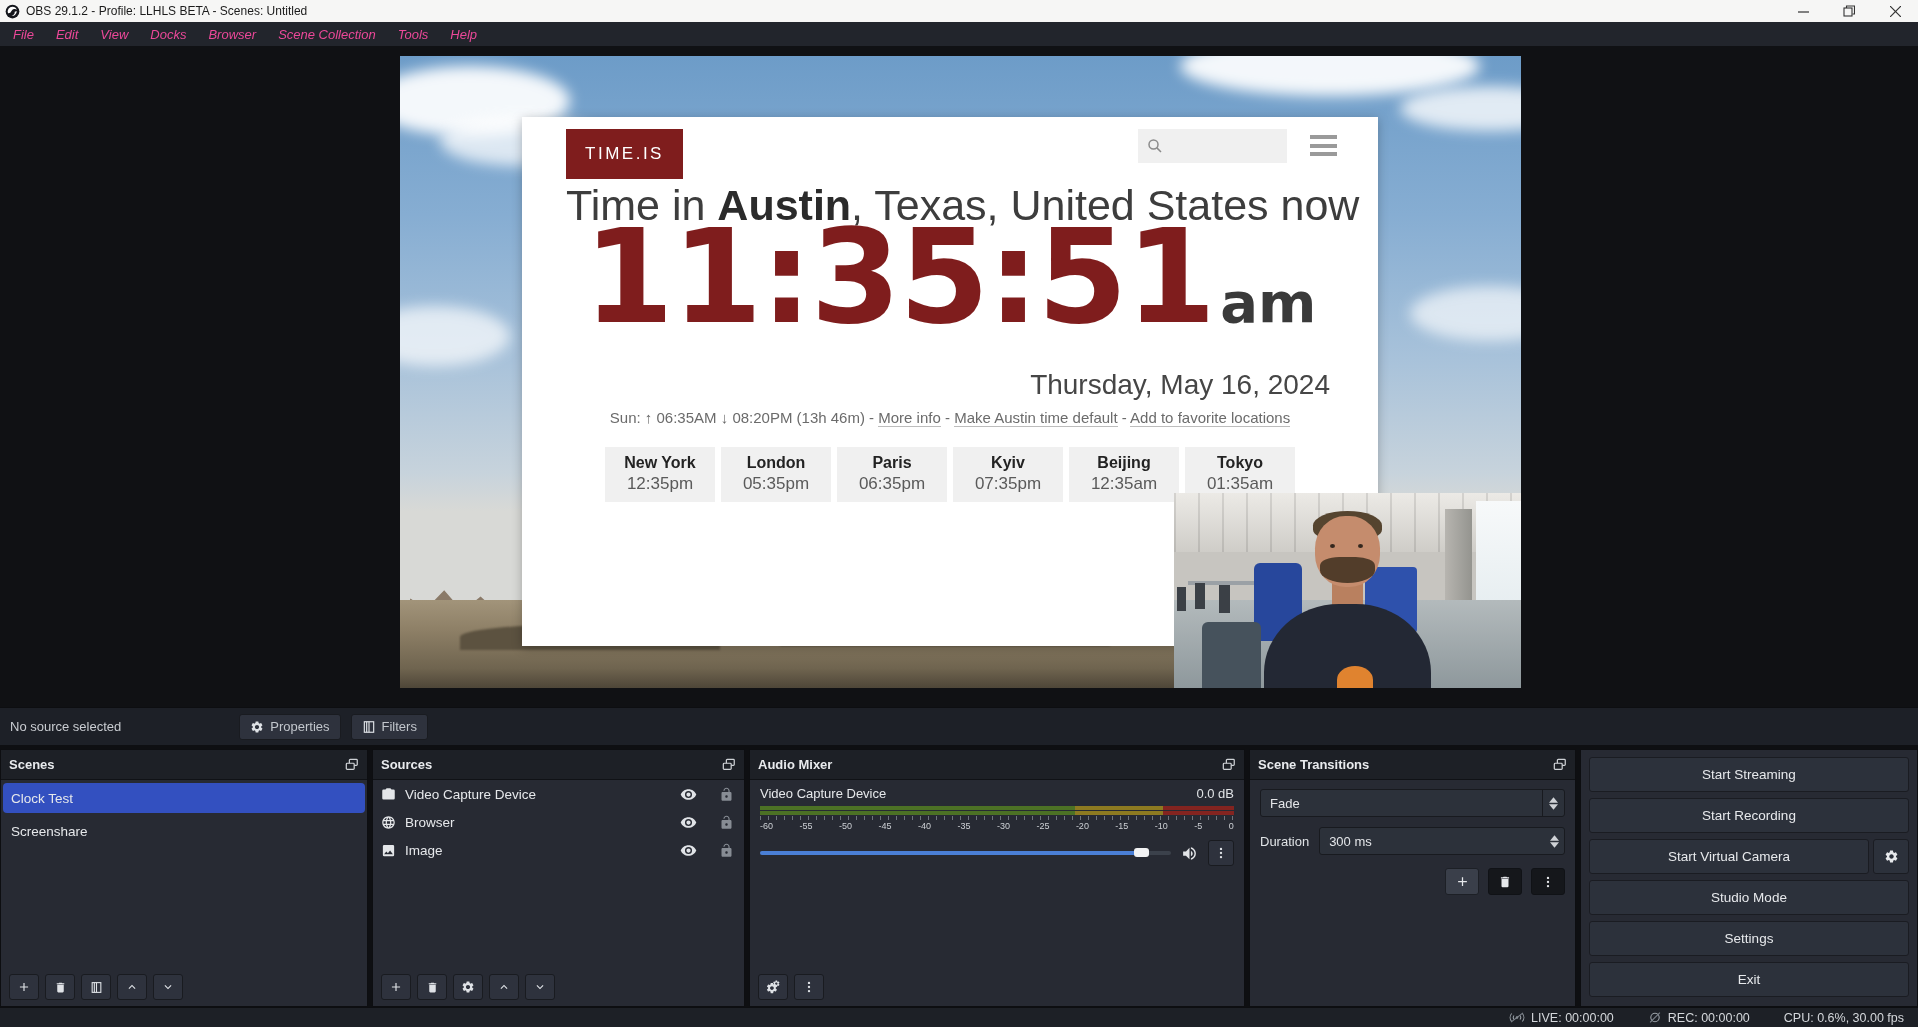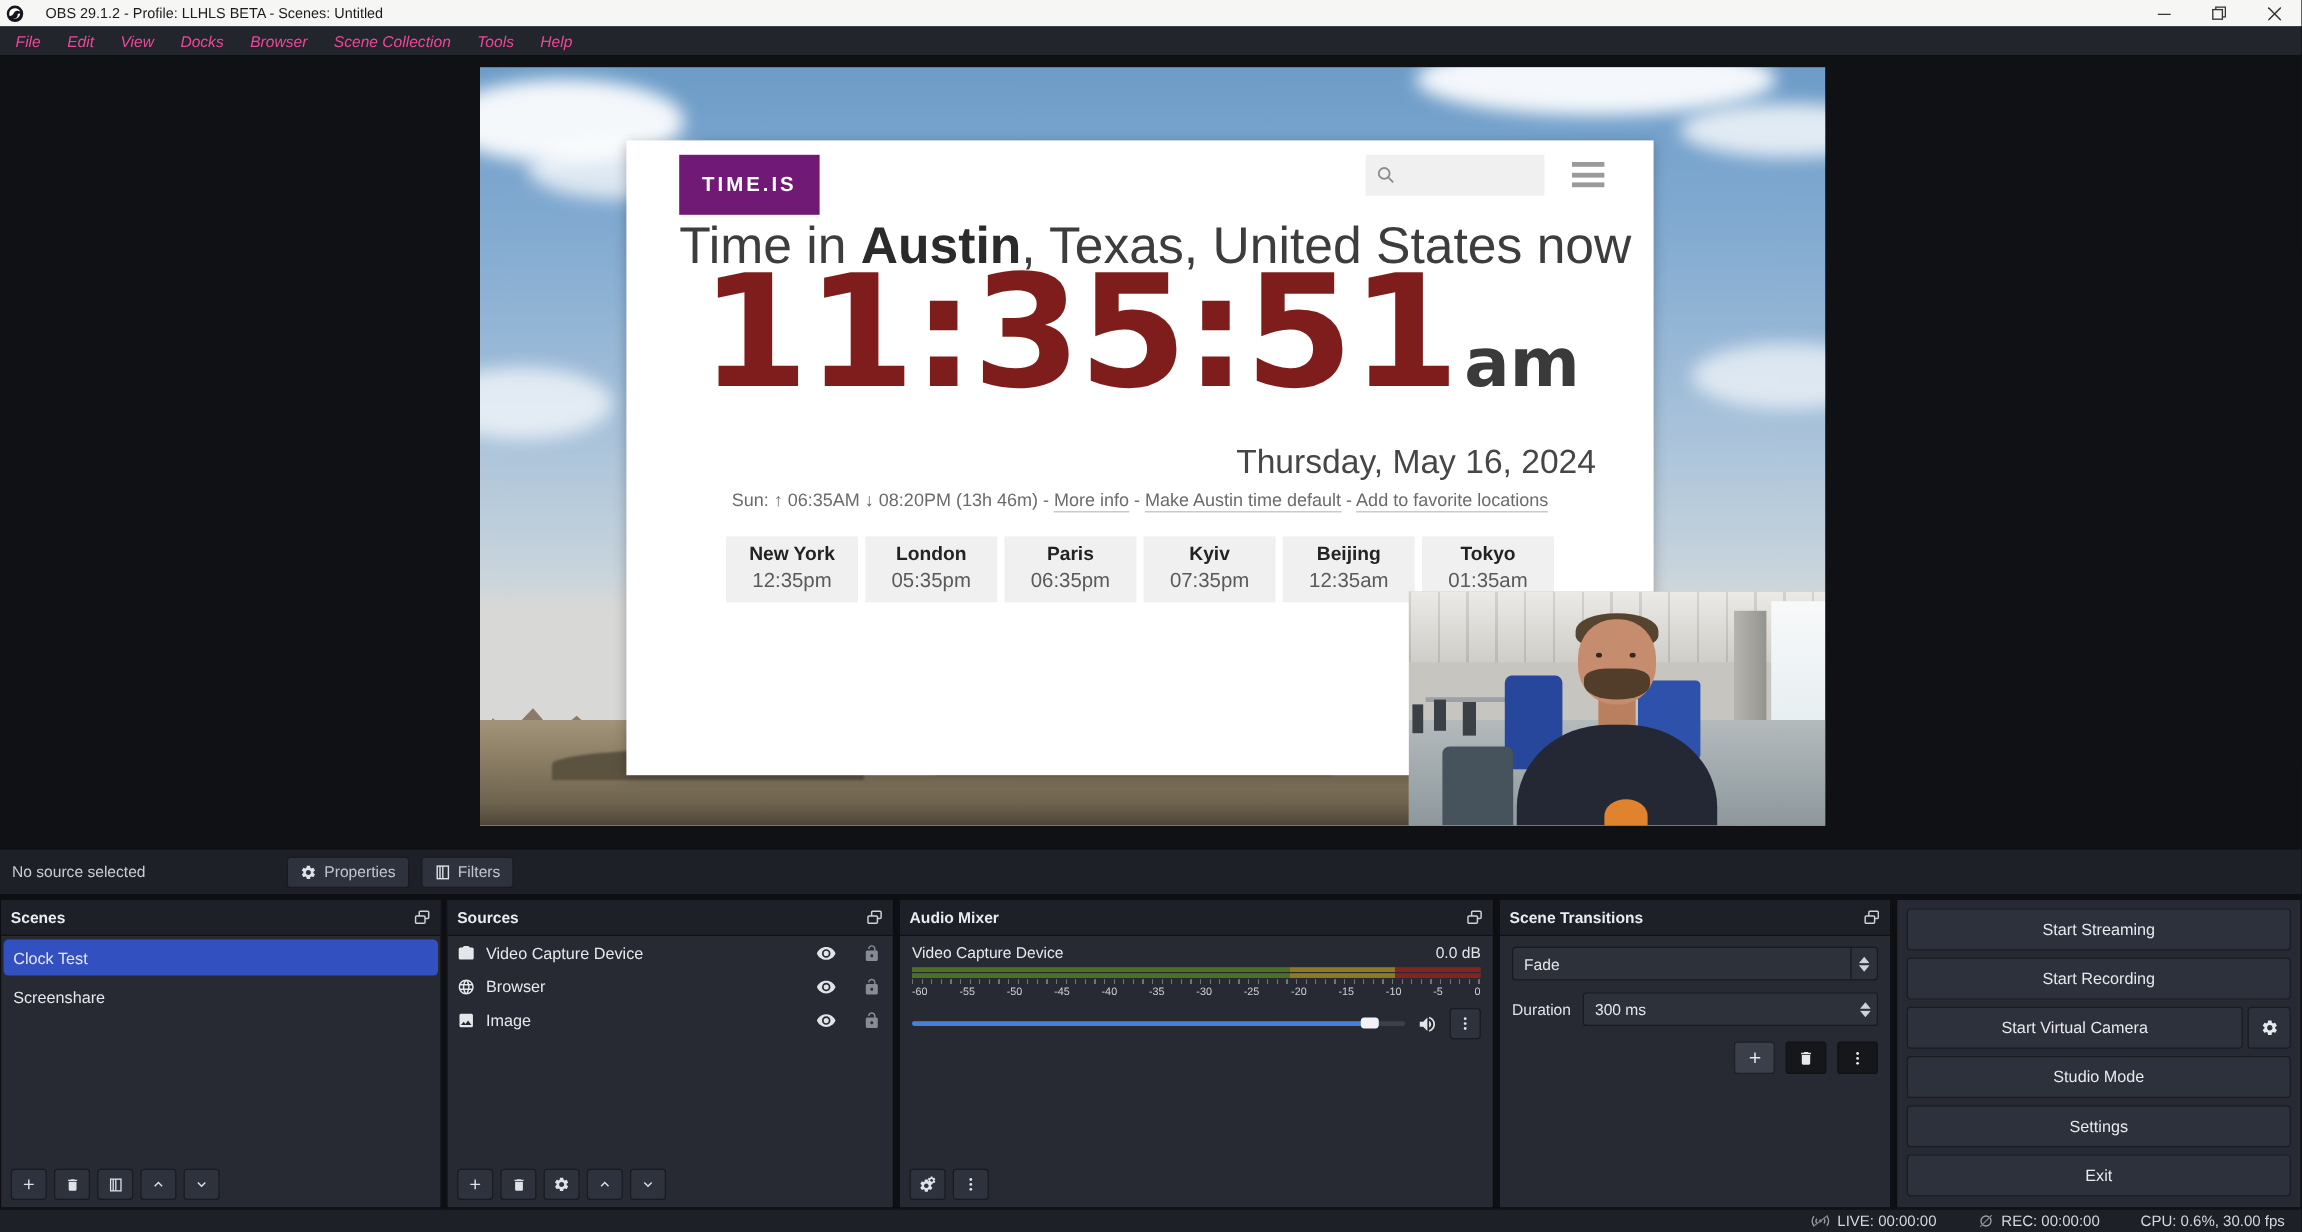--- a/index.html
+++ b/index.html
@@ -1,21 +1,21 @@
 <!DOCTYPE html>
 <html><head>
 <meta charset="utf-8">
 <style>
   * { margin:0; padding:0; box-sizing:border-box; }
   html,body { width:1918px; height:1027px; overflow:hidden; background:#101114;
     font-family:"Liberation Sans", sans-serif; }
   .app { width:1918px; height:1027px; display:flex; flex-direction:column; }
 
   
-  .titlebar { height:22px; background:#f6f6f5; display:flex; align-items:center; flex:0 0 22px;gap:12px; }
+  .titlebar { height:22px; background:#f6f6f5; display:flex; align-items:center; flex:0 0 22px; }
   .obs-logo { width:15px; height:15px; margin:0 6px 0 5px; }
   .title-text { font-size:12px; color:#1b1b1b; }
   .win-btns { margin-left:auto; display:flex; height:100%; }
   .win-btn { width:46px; height:100%; display:flex; align-items:center; justify-content:center; color:#333; }
 
   
   .menubar { height:24px; background:#22252c; display:flex; align-items:center; flex:0 0 24px; padding-left:2px; }
   .menu-item { color:#ec4899; font-size:13px; padding:3px 11px;font-style:italic; }
 
   
@@ -35,22 +35,22 @@
   .d1 { left:60px; bottom:38px; width:260px; height:26px; }
   .d2 { left:380px; bottom:42px; width:330px; height:34px; background:#554b3a; }
   .d3 { left:760px; bottom:44px; width:300px; height:24px; }
   .d4 { left:980px; bottom:30px; width:160px; height:20px; }
   .mountain { position:absolute; left:0; bottom:60px; width:130px; height:42px; background:#8a7a68; filter:blur(1px);
     clip-path:polygon(0 100%,8% 30%,20% 55%,34% 10%,48% 60%,62% 25%,78% 70%,100% 45%,100% 100%); }
 
   
   .timecard { position:absolute; left:122px; top:61px; width:856px; height:529px; background:#fff;
     box-shadow:0 2px 10px rgba(0,0,0,.25); }
-  .ti-logo { position:absolute; left:44px; top:12px; width:117px; height:50px; background:#701a75;
-    color:#fff; display:flex; align-items:center; justify-content:center; font-weight:bold;
+  .ti-logo { position:absolute; left:44px; top:12px; width:117px; height:50px; background:#7f1d1d;
+    color:#fff; display:flex; align-items:center; justify-content:center; font-weight:normal;
     font-size:17px; letter-spacing:2.5px; }
   .ti-search { position:absolute; left:616px; top:12px; width:149px; height:34px; background:#f0f0f0;
     display:flex; align-items:center; padding-left:8px; }
   .ti-burger { position:absolute; left:788px; top:18px; width:27px; height:21px; display:flex;
     flex-direction:column; justify-content:space-between; }
   .ti-burger span { display:block; height:4px; background:#9a9a9a; }
   .ti-head { position:absolute; left:44px; top:64px; font-size:43px; color:#3d3d3d;text-align:right; }
   .ti-head b { color:#2b2b2b; font-weight:800; }
   .ti-clockrow { position:absolute; left:44px; top:84px; width:768px; text-align:center; white-space:nowrap; }
   .ti-clock { font-family:"DejaVu Sans", sans-serif; font-weight:800; font-size:130px; color:#7f1d1d; letter-spacing:-2px; }

